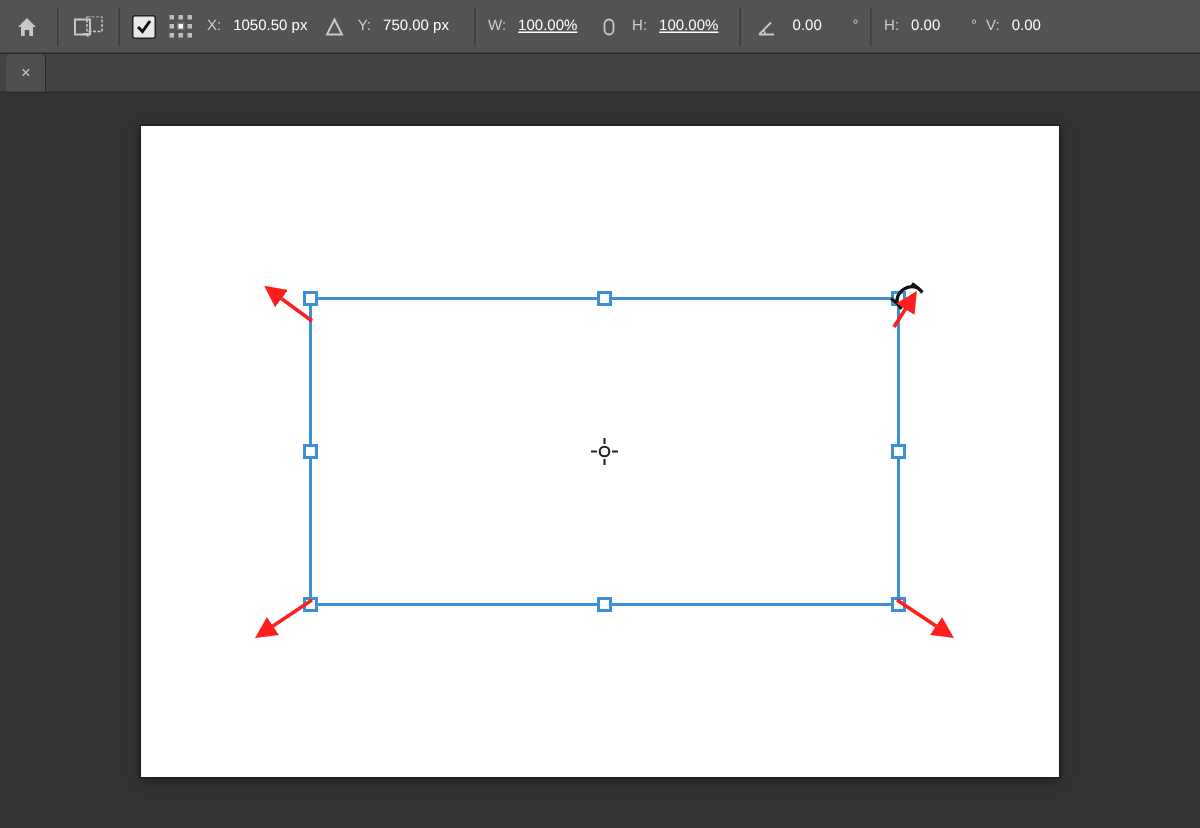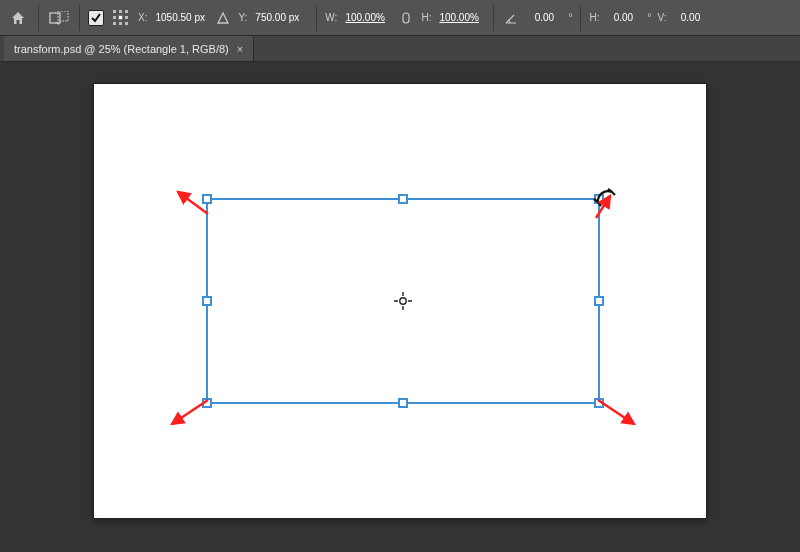--- a/index.html
+++ b/index.html
@@ -42,21 +42,21 @@
   .val {
     background: transparent;
     border: none;
     color: #fff;
     font-size: 10px;
     padding: 2px 2px;
     text-align: left;
   }
   .w55 { width: 55px; }
   .w48 { width: 48px; text-decoration: underline; }
-  .w36 { width: 36px; text-align: center; }
+  .w36 { width: 36px; }
   .link-icon {
     width: 18px; height: 18px;
     display: flex; align-items: center; justify-content: center;
     color: #ccc;
   }
 
   
   .tab-strip {
     height: 26px;
     background: #434343;
@@ -227,21 +227,20 @@
   <span class="lbl">H:</span>
   <input class="val w36" value="0.00" style="">
   <span class="lbl">°</span>
 
   <span class="lbl">V:</span>
   <input class="val w36" value="0.00" style="">
 </div>
 
 <div class="tab-strip">
   <div class="doc-tab">
-    <span>transform.psd @ 25% (Rectangle 1, RGB/8)</span>
     <span class="close">×</span>
   </div>
 </div>
 
 <div class="workspace">
   <div class="canvas">
 
     <div class="bbox">
       <div class="handle h-tl"></div>
       <div class="handle h-t"></div>

